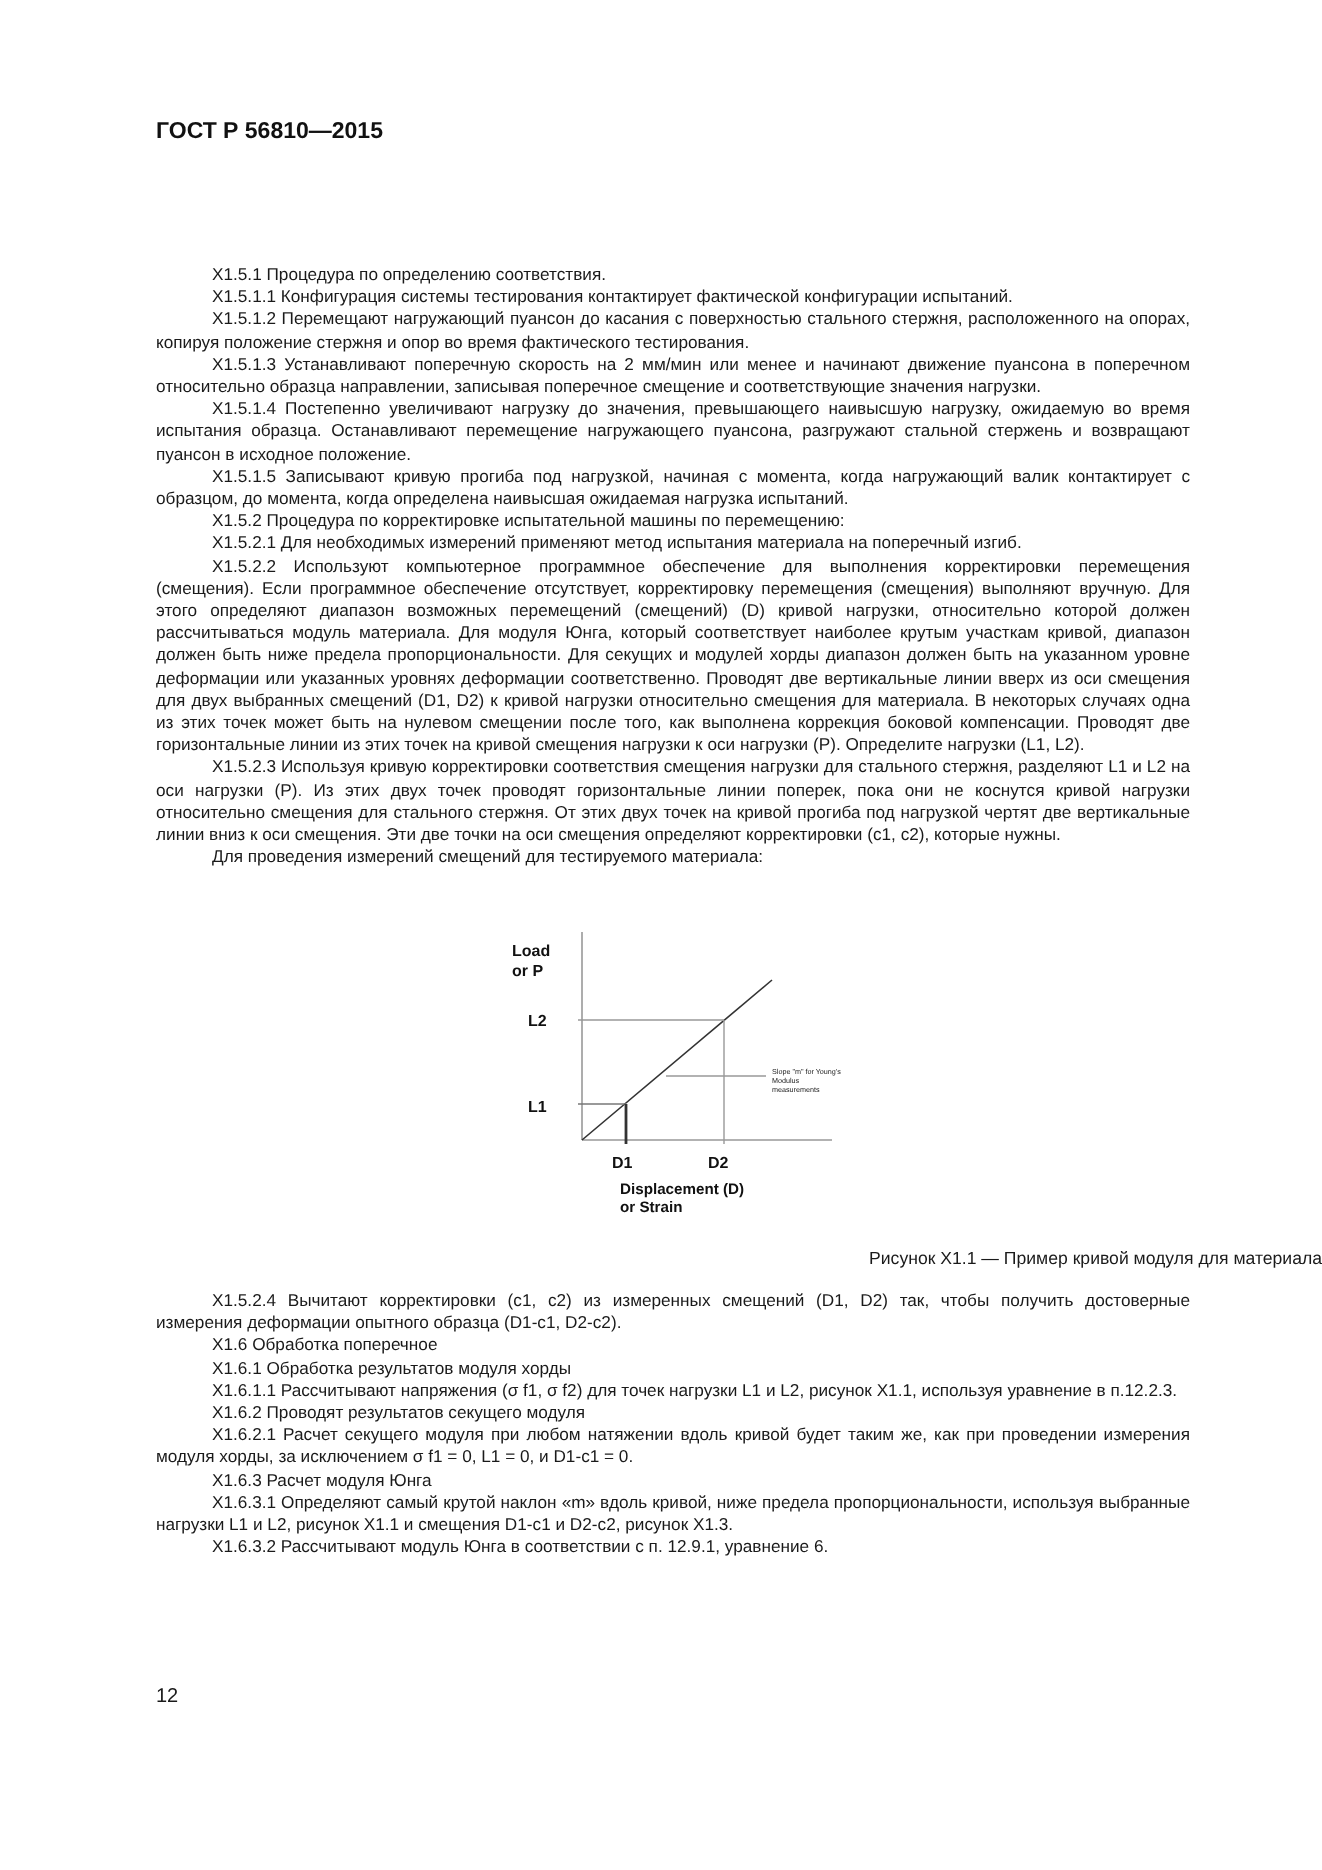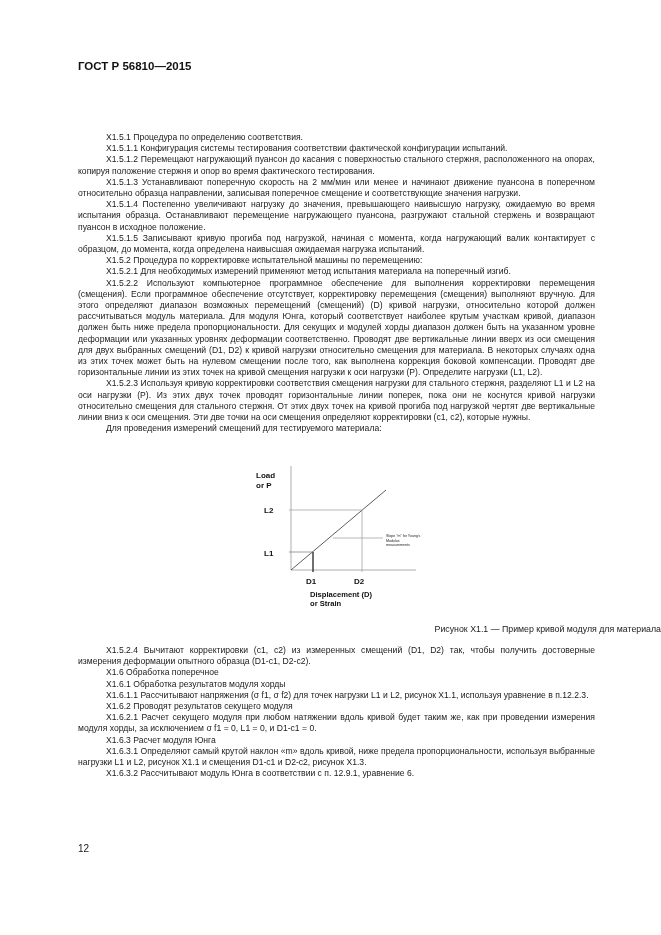--- a/index.html
+++ b/index.html
@@ -17,21 +17,21 @@
 </style>
 </head>
 <body>
 
 <div class="page">
 
   <div class="header">ГОСТ Р 56810—2015</div>
 
   <div class="text-block" style="top:88px;margin-top:44px;">
     <p class="ind">X1.5.1  Процедура по определению соответствия.</p>
-    <p class="ind">X1.5.1.1  Конфигурация системы тестирования соответствии фактической конфигурации испытаний.</p>
+    <p class="ind">X1.5.1.1  Конфигурация системы тестирования контактирует фактической конфигурации испытаний.</p>
     <p class="ind">X1.5.1.2  Перемещают нагружающий пуансон до касания с поверхностью стального стержня, расположенного на опорах, копируя положение стержня и опор во время фактического тестирования.</p>
     <p class="ind">X1.5.1.3  Устанавливают поперечную скорость на 2 мм/мин или менее и начинают движение пуансона в поперечном относительно образца направлении, записывая поперечное смещение и соответствующие значения нагрузки.</p>
     <p class="ind">X1.5.1.4  Постепенно увеличивают нагрузку до значения, превышающего наивысшую нагрузку, ожидаемую во время испытания образца. Останавливают перемещение нагружающего пуансона, разгружают стальной стержень и возвращают пуансон в исходное положение.</p>
     <p class="ind">X1.5.1.5  Записывают кривую прогиба под нагрузкой, начиная с момента, когда нагружающий валик контактирует с образцом, до момента, когда определена наивысшая ожидаемая нагрузка испытаний.</p>
     <p class="ind">X1.5.2  Процедура по корректировке испытательной машины по перемещению:</p>
     <p class="ind">X1.5.2.1  Для необходимых измерений применяют метод испытания материала на поперечный изгиб.</p>
     <p class="ind">X1.5.2.2  Используют компьютерное программное обеспечение для выполнения корректировки перемещения (смещения). Если программное обеспечение отсутствует, корректировку перемещения (смещения) выполняют вручную. Для этого определяют диапазон возможных перемещений (смещений) (D) кривой нагрузки, относительно которой должен рассчитываться модуль материала. Для модуля Юнга, который соответствует наиболее крутым участкам кривой, диапазон должен быть ниже предела пропорциональности. Для секущих и модулей хорды диапазон должен быть на указанном уровне деформации или указанных уровнях деформации соответственно. Проводят две вертикальные линии вверх из оси смещения для двух выбранных смещений (D1, D2) к кривой нагрузки относительно смещения для материала. В некоторых случаях одна из этих точек может быть на нулевом смещении после того, как выполнена коррекция боковой компенсации. Проводят две горизонтальные линии из этих точек на кривой смещения нагрузки к оси нагрузки (P). Определите нагрузки (L1, L2).</p>
     <p class="ind">X1.5.2.3  Используя кривую корректировки соответствия смещения нагрузки для стального стержня, разделяют L1 и L2 на оси нагрузки (P). Из этих двух точек проводят горизонтальные линии поперек, пока они не коснутся кривой нагрузки относительно смещения для стального стержня. От этих двух точек на кривой прогиба под нагрузкой чертят две вертикальные линии вниз к оси смещения. Эти две точки на оси смещения определяют корректировки (c1, c2), которые нужны.</p>
     <p class="ind">Для проведения измерений смещений для тестируемого материала:</p>
   </div>

